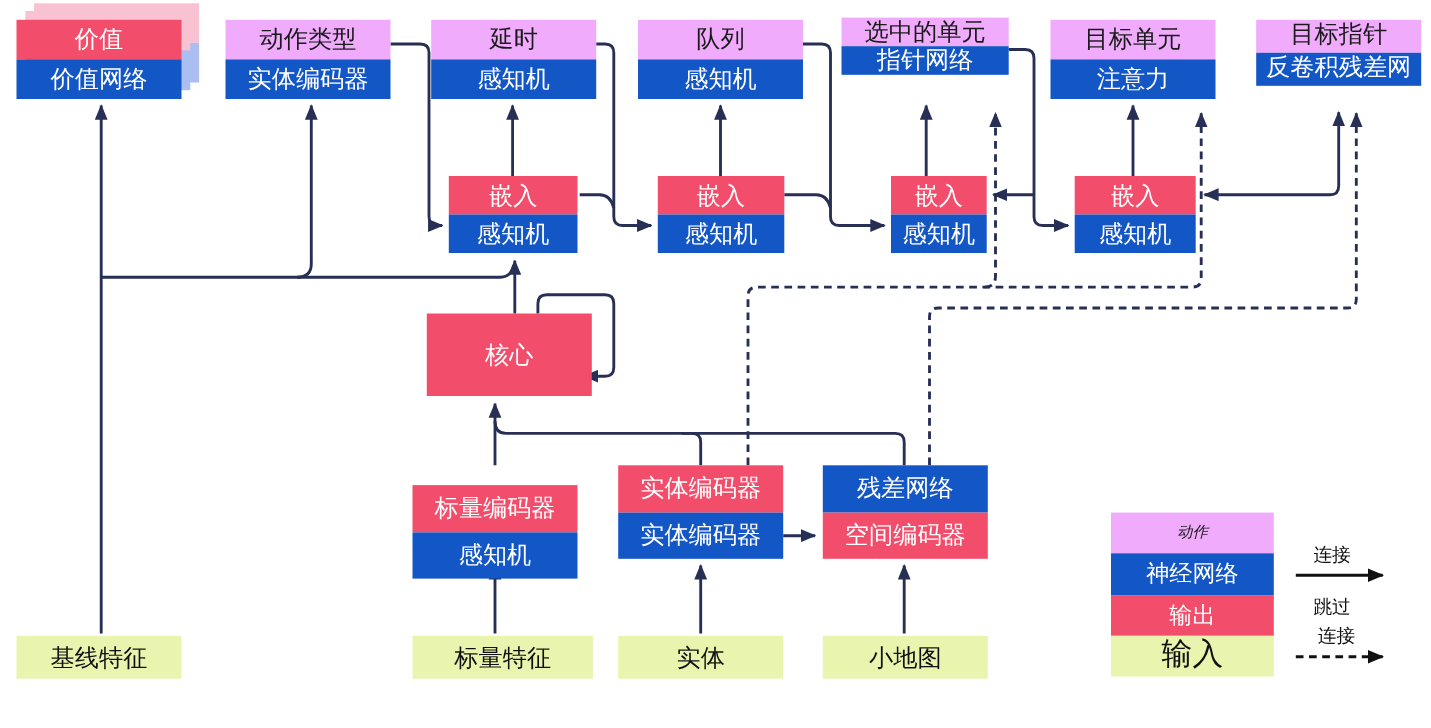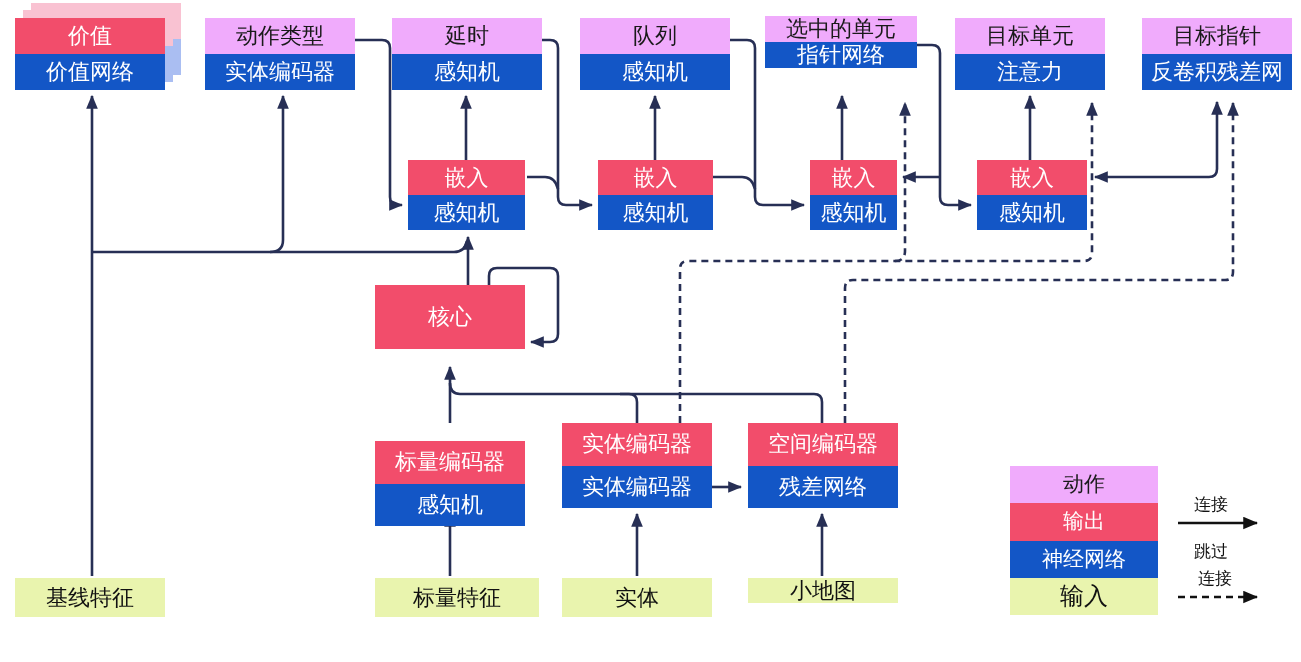--- a/index.html
+++ b/index.html
@@ -119,21 +119,21 @@
     <div class="half blue">感知机</div>
   </div>
   <div class="node" style="left:765px;top:16px;width:152px;height:52px;">
     <div class="half yellow">选中的单元</div>
     <div class="half blue">指针网络</div>
   </div>
   <div class="node" style="left:955px;top:18px;width:150px;height:72px;">
     <div class="half yellow">目标单元</div>
     <div class="half blue">注意力</div>
   </div>
-  <div class="node" style="left:1142px;top:18px;width:150px;height:72px;">
+  <div class="node" style="left:1142px;top:18px;width:150px;height:60px;font-family:Liberation Mono, monospace;">
     <div class="half yellow">目标指针</div>
     <div class="half blue">反卷积残差网</div>
   </div>
 
   <div class="node" style="left:408px;top:160px;width:117px;height:70px;">
     <div class="half red">嵌入</div>
     <div class="half blue">感知机</div>
   </div>
   <div class="node" style="left:598px;top:160px;width:115px;height:70px;">
     <div class="half red">嵌入</div>
@@ -141,45 +141,45 @@
   </div>
   <div class="node" style="left:810px;top:160px;width:87px;height:70px;">
     <div class="half red">嵌入</div>
     <div class="half blue">感知机</div>
   </div>
   <div class="node" style="left:977px;top:160px;width:110px;height:70px;">
     <div class="half red">嵌入</div>
     <div class="half blue">感知机</div>
   </div>
 
-  <div class="node" style="left:375px;top:285px;width:150px;height:64px;">
+  <div class="node" style="left:388px;top:285px;width:150px;height:75px;">
     <div class="half red">核心</div>
   </div>
 
   <div class="node" style="left:375px;top:441px;width:150px;height:85px;">
     <div class="half red">标量编码器</div>
     <div class="half blue">感知机</div>
   </div>
   <div class="node" style="left:562px;top:423px;width:150px;height:85px;">
     <div class="half red">实体编码器</div>
     <div class="half blue">实体编码器</div>
   </div>
   <div class="node" style="left:748px;top:423px;width:150px;height:85px;">
+    <div class="half blue">残差网络</div>
     <div class="half red">空间编码器</div>
-    <div class="half blue">残差网络</div>
   </div>
 
   <div class="single" style="left:15px;top:578px;width:150px;height:39px;">基线特征</div>
   <div class="single" style="left:375px;top:578px;width:164px;height:39px;">标量特征</div>
   <div class="single" style="left:562px;top:578px;width:150px;height:39px;">实体</div>
-  <div class="single" style="left:748px;top:578px;width:150px;height:25px;">小地图</div>
+  <div class="single" style="left:748px;top:578px;width:150px;height:39px;">小地图</div>
 
   <div class="node" style="left:1010px;top:466px;width:148px;height:149px;">
-    <div class="half yellow" style="font-size:21px;">动作</div>
+    <div class="half yellow" style="font-size:14px;font-style:italic;">动作</div>
+    <div class="half blue" style="font-size:21px;">神经网络</div>
     <div class="half red" style="font-size:21px;">输出</div>
-    <div class="half blue" style="font-size:21px;">神经网络</div>
-    <div class="half green" style="font-size:24px;">输入</div>
+    <div class="half green" style="font-size:28px;">输入</div>
   </div>
   <div class="legend-label" style="left:1194px;top:493px;">连接</div>
   <div class="legend-label" style="left:1194px;top:540px;">跳过</div>
   <div class="legend-label" style="left:1198px;top:567px;">连接</div>
 
 </div>
 
 </body></html>

